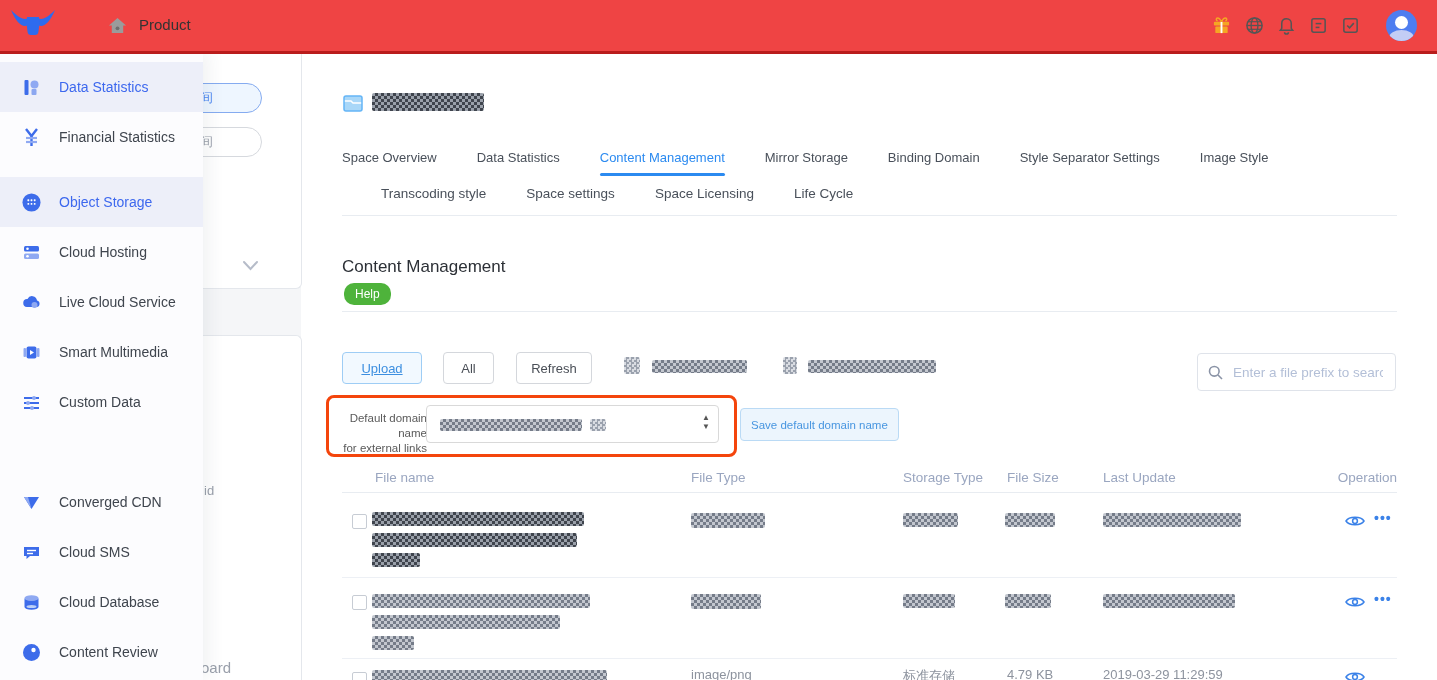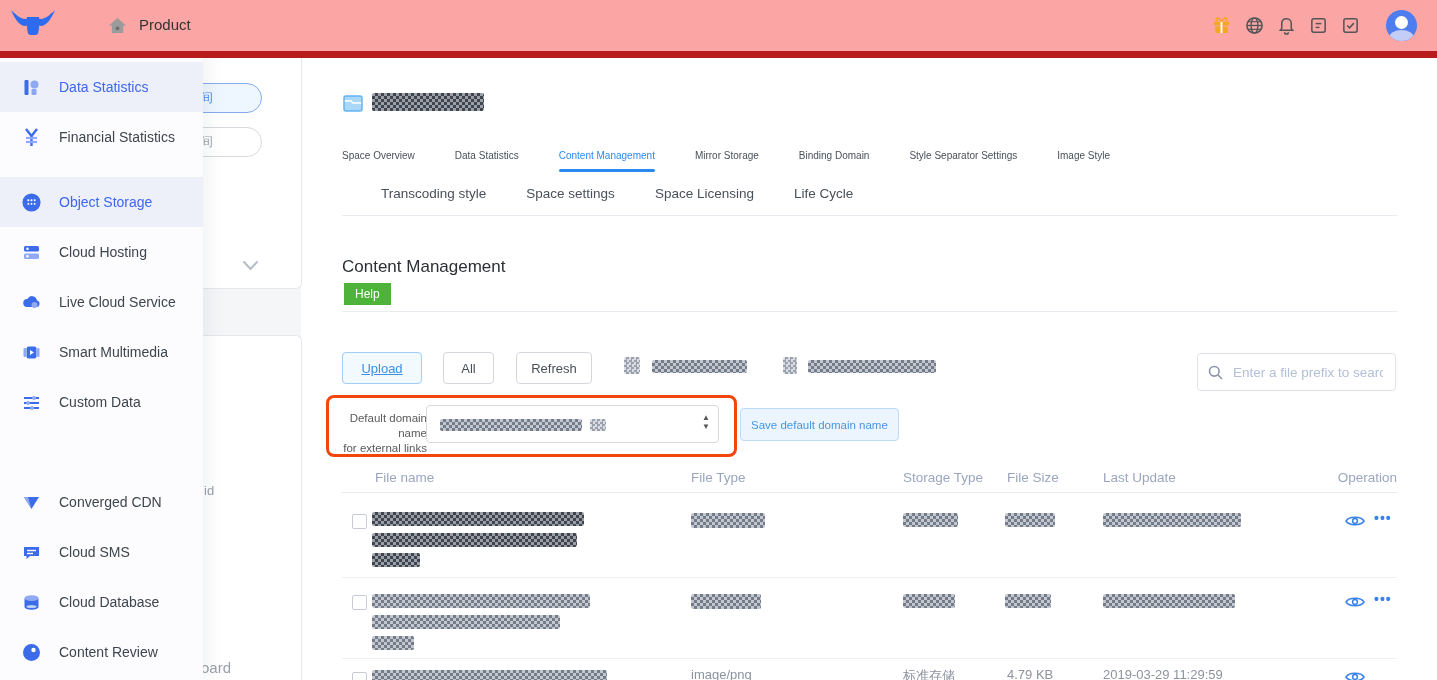--- a/index.html
+++ b/index.html
@@ -1,20 +1,20 @@
 <!DOCTYPE html>
 <html><head>
 <meta charset="utf-8">
 <style>
   html,body{margin:0;padding:0;}
   body{font-family:"Liberation Sans", sans-serif; background:#f5f6f8;}
   .page{position:relative;width:1437px;height:680px;overflow:hidden;background:#f5f6f8;}
 
   
-  .topbar{position:absolute;left:0;top:0;width:1437px;height:51px;background:#fca5a5;border-bottom:7px solid #b91c1c;z-index:30;}
+  .topbar{position:absolute;left:0;top:0;width:1437px;height:51px;background:#ef4444;border-bottom:3px solid #b91c1c;z-index:30;}
   .logo{position:absolute;left:10px;top:9px;width:46px;height:32px;cursor:pointer;}
   .home-ic{position:absolute;left:108px;top:16px;width:19px;height:19px;}
   .product-label{position:absolute;left:139px;top:16px;font-size:15px;color:#333;cursor:pointer;}
   .top-ic{position:absolute;top:16px;width:19px;height:19px;cursor:pointer;}
   .avatar{position:absolute;left:1386px;top:10px;width:31px;height:31px;border-radius:50%;background:#4e7df0;overflow:hidden;cursor:pointer;}
   .avatar .head{position:absolute;left:9px;top:6px;width:13px;height:13px;border-radius:50%;background:#fff;}
   .avatar .body{position:absolute;left:3px;top:20px;width:25px;height:16px;border-radius:50% 50% 0 0;background:#c3cdf5;}
 
   
   .panelA{position:absolute;left:203px;top:51px;width:98px;height:237px;background:#fff;border-right:1px solid #e4e7ec;border-bottom:1px solid #e4e7ec;border-radius:0 0 6px 0;z-index:2;}
@@ -29,29 +29,29 @@
   .menu{position:absolute;left:0;top:51px;width:203px;height:629px;background:#fcfcfe;z-index:10;box-shadow:6px 0 16px rgba(60,70,90,.07);}
   .mi{position:absolute;left:0;width:203px;height:50px;display:flex;align-items:center;gap:18px;padding-left:22px;box-sizing:border-box;font-size:14px;color:#3f454e;cursor:pointer;}
   .mi.active{background:#edeff9;color:#3d68ee;}
   .mi .ic{width:19px;height:19px;flex:0 0 19px;display:flex;align-items:center;justify-content:center;}
   .menu-div{position:absolute;left:18px;top:167px;width:167px;height:1px;background:#dde3f0;}
 
   
   .maincard{position:absolute;left:301px;top:51px;width:1136px;height:629px;background:#fff;z-index:1;}
 
   .bucket-ic{position:absolute;left:342px;top:92px;z-index:3;}
-  .tabs1{position:absolute;left:342px;top:150px;display:flex;gap:40px;font-size:10px;color:#49505a;z-index:3;}
+  .tabs1{position:absolute;left:342px;top:150px;display:flex;gap:40px;font-size:13px;color:#49505a;z-index:3;}
   .tabs2{position:absolute;left:381px;top:186px;display:flex;gap:40px;font-size:13.5px;color:#49505a;z-index:3;}
   .tab{cursor:pointer;position:relative;white-space:nowrap;}
   .tab.active{color:#2b8af0;}
   .tab.active::after{content:'';position:absolute;left:0;right:0;bottom:-11px;height:3px;border-radius:2px;background:#2b8af0;}
   .hdiv{position:absolute;left:342px;right:40px;height:1px;background:#e8ecf1;z-index:3;}
 
   .sec-title{position:absolute;left:342px;top:257px;font-size:17px;color:#2c3036;font-weight:500;z-index:3;}
-  .help-badge{position:absolute;left:344px;top:283px;background:#4eb33b;color:#fff;font-size:12px;padding:4px 11px;border-radius:0;z-index:3;cursor:pointer;}
+  .help-badge{position:absolute;left:344px;top:283px;background:#4eb33b;color:#fff;font-size:12px;padding:4px 11px;border-radius:10px;z-index:3;cursor:pointer;}
 
   .btn{position:absolute;height:32px;box-sizing:border-box;border-radius:4px;font-size:13px;display:flex;align-items:center;justify-content:center;cursor:pointer;z-index:3;}
   .btn-upload{left:342px;top:352px;width:80px;border:1px solid #9ecdf5;background:#f2f9ff;color:#3d8fe0;text-decoration:underline;}
   .btn-all{left:443px;top:352px;width:51px;border:1px solid #d4d7dc;background:#fff;color:#4a4f57;}
   .btn-refresh{left:516px;top:352px;width:76px;border:1px solid #d4d7dc;background:#fff;color:#4a4f57;text-align:center;}
 
   .search{position:absolute;left:1197px;top:353px;width:199px;height:38px;box-sizing:border-box;border:1px solid #dfe3ea;border-radius:4px;background:#fff;display:flex;align-items:center;padding:0 10px;gap:8px;z-index:3;}
   .search input{border:none;outline:none;width:150px;font-size:13.5px;color:#5a6372;font-family:"Liberation Sans",sans-serif;background:transparent;}
   .search input::placeholder{color:#b3bfd7;}
 

